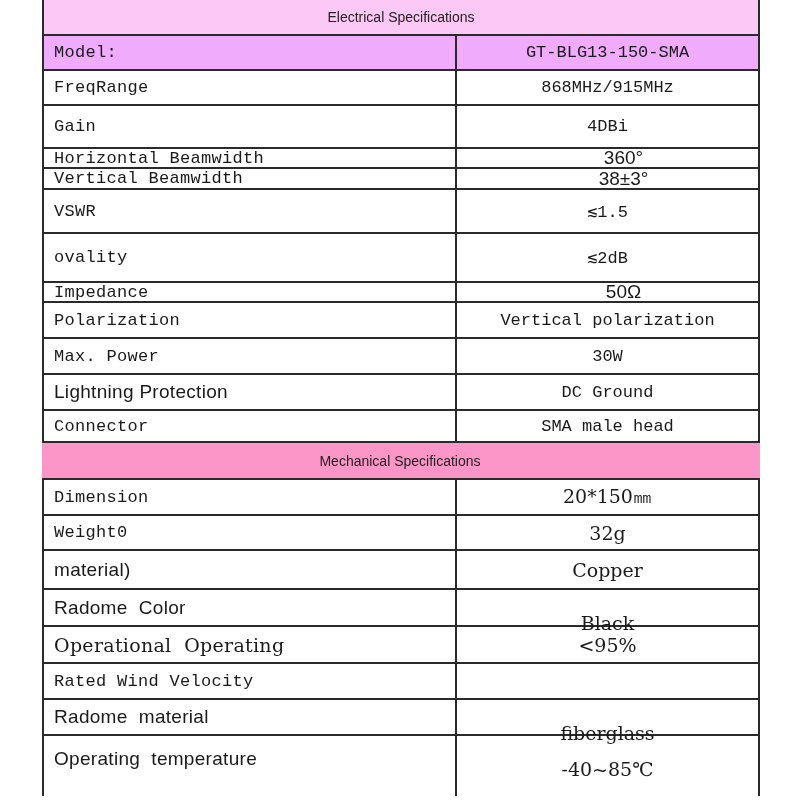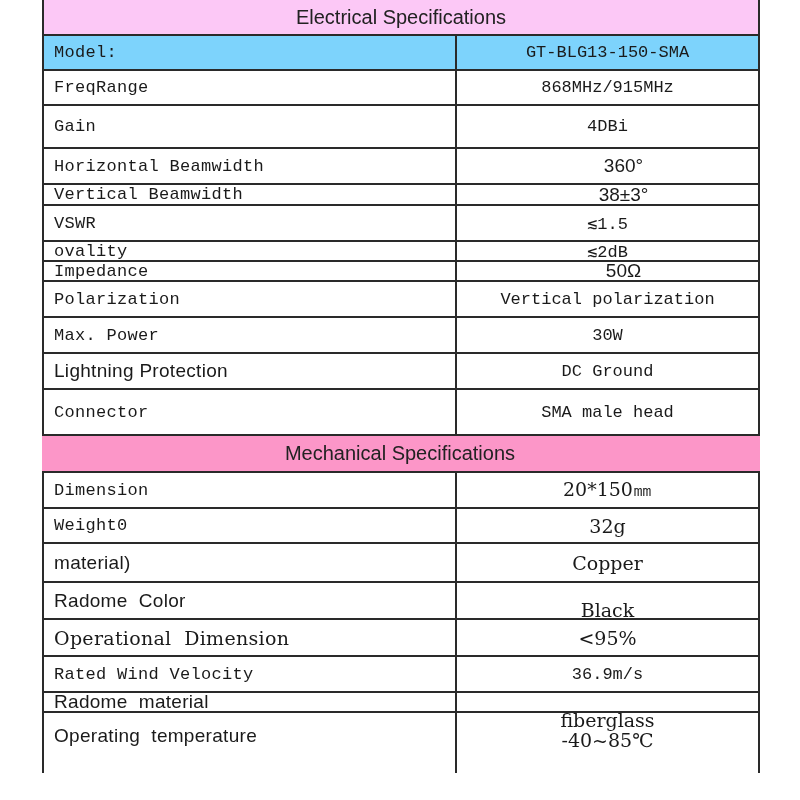--- a/index.html
+++ b/index.html
@@ -4,78 +4,78 @@
 <style>
   html, body { margin:0; padding:0; background:#ffffff; }
   body { width:800px; height:800px; position:relative; overflow:hidden; }
   .tbl { position:absolute; left:42px; top:0; width:718px; }
   .row { position:relative; display:flex; border-left:2px solid #2a2a2a; border-right:2px solid #2a2a2a; border-bottom:2px solid #2a2a2a; box-sizing:border-box; }
   .row .lab { width:413px; box-sizing:border-box; border-right:2px solid #2a2a2a; padding-left:10px; display:flex; align-items:center; font-family:"DejaVu Serif", serif; font-size:17px; color:#1a1a1a; letter-spacing:0.3px; }
   .row .val { flex:1; display:flex; align-items:center; justify-content:center; font-family:"DejaVu Serif", serif; font-size:17px; color:#1a1a1a; }
   .mono { font-family:"Liberation Mono", monospace !important; font-size:17px !important; }
   .sans { font-family:"Liberation Sans", sans-serif !important; font-size:19px !important;padding-left:32px; }
   .serif { font-family:Liberation Sans, sans-serif; font-size:19px !important; }
-  .hdr { display:flex; align-items:center; justify-content:center; font-family:"Liberation Sans", sans-serif; font-size:20px; color:#222; box-sizing:border-box; }
+  .hdr { display:flex; align-items:center; justify-content:center; font-family:"Liberation Sans", sans-serif; font-size:14px; color:#222; box-sizing:border-box; }
   .hdr.elec { background:#fcc8f6; border:2px solid #2a2a2a; border-top:none; height:36px; }
   .hdr.mech { background:#fc96c8; height:35px; border-right:2px solid #fc96c8; }
-  .pink { background:#7dd3fc; }
-  .val.top { align-items:flex-start; padding-top:16px; }
+  .pink { background:#f0abfc; }
+  .val.top { align-items:flex-start; padding-top:22px; }
 </style>
 </head>
 <body>
 
 <div class="tbl">
 
   <div class="hdr elec">Electrical Specifications</div>
 
   <div class="row pink" style="height:35px">
     <div class="lab mono">Model:</div>
     <div class="val mono">GT-BLG13-150-SMA</div>
   </div>
   <div class="row" style="height:35px">
     <div class="lab mono">FreqRange</div>
     <div class="val mono">868MHz/915MHz</div>
   </div>
   <div class="row" style="height:43px">
     <div class="lab mono">Gain</div>
     <div class="val mono">4DBi</div>
   </div>
-  <div class="row" style="height:36px">
+  <div class="row" style="height:20px">
     <div class="lab mono">Horizontal Beamwidth</div>
     <div class="val sans">360°</div>
   </div>
   <div class="row" style="height:21px">
     <div class="lab mono">Vertical Beamwidth</div>
     <div class="val sans">38±3°</div>
   </div>
-  <div class="row" style="height:36px">
+  <div class="row" style="height:44px">
     <div class="lab mono">VSWR</div>
     <div class="val mono">≲1.5</div>
   </div>
-  <div class="row" style="height:20px">
+  <div class="row" style="height:49px">
     <div class="lab mono">ovality</div>
     <div class="val mono">≲2dB</div>
   </div>
   <div class="row" style="height:20px">
     <div class="lab mono">Impedance</div>
     <div class="val sans">50Ω</div>
   </div>
   <div class="row" style="height:36px">
     <div class="lab mono">Polarization</div>
     <div class="val mono">Vertical polarization</div>
   </div>
   <div class="row" style="height:36px">
     <div class="lab mono">Max. Power</div>
     <div class="val mono">30W</div>
   </div>
   <div class="row" style="height:36px">
     <div class="lab sans">Lightning Protection</div>
     <div class="val mono">DC Ground</div>
   </div>
-  <div class="row" style="height:46px">
+  <div class="row" style="height:32px">
     <div class="lab mono">Connector</div>
     <div class="val mono">SMA male head</div>
   </div>
 
   <div class="hdr mech">Mechanical Specifications</div>
 
   <div class="row" style="height:38px; border-top:2px solid #2a2a2a">
     <div class="lab mono">Dimension</div>
     <div class="val serif">20*150㎜</div>
   </div>
@@ -85,28 +85,27 @@
   </div>
   <div class="row" style="height:39px">
     <div class="lab sans">material)</div>
     <div class="val serif">Copper</div>
   </div>
   <div class="row" style="height:37px">
     <div class="lab sans" style="white-space:pre">Radome  Color</div>
     <div class="val serif top">Black</div>
   </div>
   <div class="row" style="height:37px">
-    <div class="lab serif" style="white-space:pre">Operational  Dimension</div>
+    <div class="lab serif" style="white-space:pre">Operational  Operating</div>
     <div class="val serif">&lt;95%</div>
   </div>
   <div class="row" style="height:36px">
     <div class="lab mono">Rated Wind Velocity</div>
-    <div class="val mono">36.9m/s</div>
   </div>
-  <div class="row" style="height:20px">
+  <div class="row" style="height:36px">
     <div class="lab sans" style="white-space:pre">Radome  material</div>
     <div class="val serif top">fiberglass</div>
   </div>
   <div class="row" style="height:60px; border-bottom:none">
     <div class="lab sans" style="white-space:pre; align-items:flex-start; padding-top:12px">Operating  temperature</div>
     <div class="val serif top">-40~85℃</div>
   </div>
 
 </div>
 

